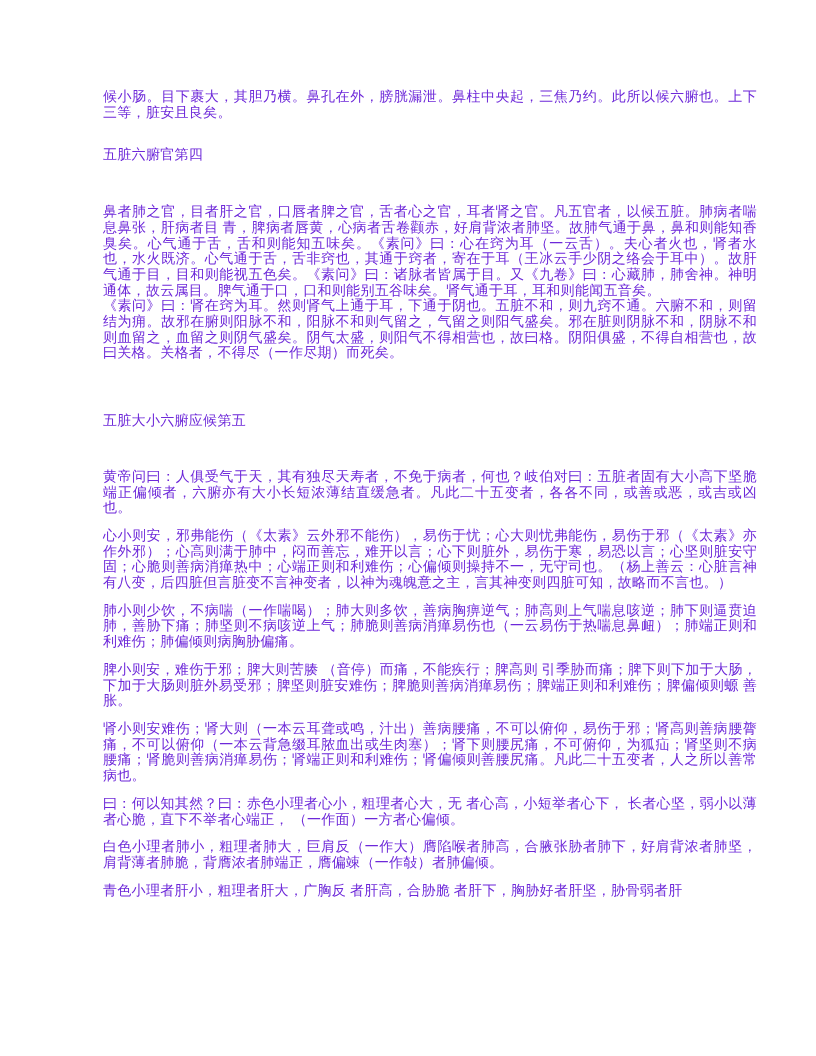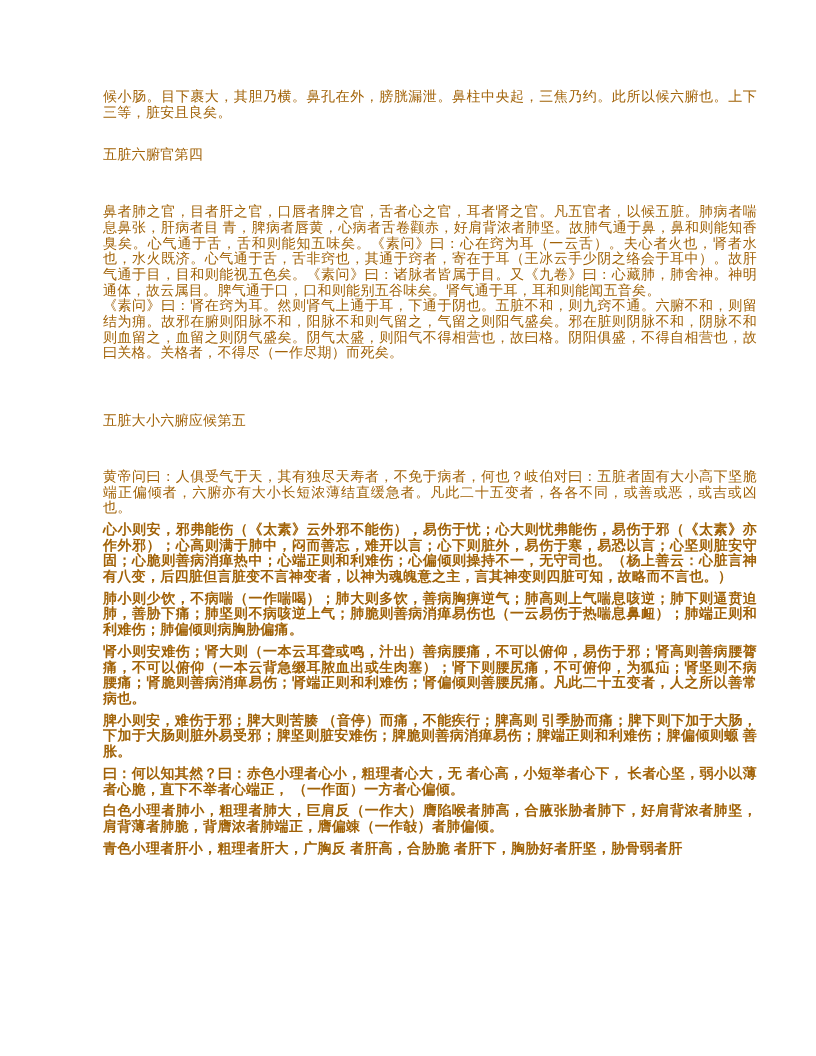--- a/index.html
+++ b/index.html
@@ -9,56 +9,55 @@
   }
   .page {
     position: relative;
     width: 816px;
     height: 1056px;
     background: #ffffff;
     box-sizing: border-box;
     padding: 89px 59px 0 103px;
     overflow: hidden;
     font-family: "Liberation Serif", "DejaVu Serif", serif;
-    color: #a16207;
+    color: #6d28d9;
   }
   .doc p {
     margin: 0;
     font-size: 14px;
     line-height: 15.7px;
     text-align: justify;
     text-align-last: left;
     word-break: break-all;
     letter-spacing: 0.3px;
   }
   .doc p.heading-4 {
     margin: 27px 0 41px 0;
     text-align: center;
   }
   .doc p.heading-5 {
     margin: 52px 0 40px 0;
     text-align: left;
   }
   .doc p.sp {
-    margin-top: 6px;
-    font-weight: bold;
+    margin-top: 12px;
   }
 </style>
 </head>
 <body>
 
 <div class="page">
   <div class="doc">
     <p>候小肠。目下裹大，其胆乃横。鼻孔在外，膀胱漏泄。鼻柱中央起，三焦乃约。此所以候六腑也。上下三等，脏安且良矣。</p>
     <p class="heading-4">五脏六腑官第四</p>
     <p>鼻者肺之官，目者肝之官，口唇者脾之官，舌者心之官，耳者肾之官。凡五官者，以候五脏。肺病者喘息鼻张，肝病者目 青，脾病者唇黄，心病者舌卷颧赤，好肩背浓者肺坚。故肺气通于鼻，鼻和则能知香臭矣。心气通于舌，舌和则能知五味矣。《素问》曰：心在窍为耳（一云舌）。夫心者火也，肾者水也，水火既济。心气通于舌，舌非窍也，其通于窍者，寄在于耳（王冰云手少阴之络会于耳中）。故肝气通于目，目和则能视五色矣。《素问》曰：诸脉者皆属于目。又《九卷》曰：心藏肺，肺舍神。神明通体，故云属目。脾气通于口，口和则能别五谷味矣。肾气通于耳，耳和则能闻五音矣。</p>
     <p>《素问》曰：肾在窍为耳。然则肾气上通于耳，下通于阴也。五脏不和，则九窍不通。六腑不和，则留结为痈。故邪在腑则阳脉不和，阳脉不和则气留之，气留之则阳气盛矣。邪在脏则阴脉不和，阴脉不和则血留之，血留之则阴气盛矣。阴气太盛，则阳气不得相营也，故曰格。阴阳俱盛，不得自相营也，故曰关格。关格者，不得尽（一作尽期）而死矣。</p>
     <p class="heading-5">五脏大小六腑应候第五</p>
     <p>黄帝问曰：人俱受气于天，其有独尽天寿者，不免于病者，何也？岐伯对曰：五脏者固有大小高下坚脆端正偏倾者，六腑亦有大小长短浓薄结直缓急者。凡此二十五变者，各各不同，或善或恶，或吉或凶也。</p>
     <p class="sp">心小则安，邪弗能伤（《太素》云外邪不能伤），易伤于忧；心大则忧弗能伤，易伤于邪（《太素》亦作外邪）；心高则满于肺中，闷而善忘，难开以言；心下则脏外，易伤于寒，易恐以言；心坚则脏安守固；心脆则善病消瘅热中；心端正则和利难伤；心偏倾则操持不一，无守司也。（杨上善云：心脏言神有八变，后四脏但言脏变不言神变者，以神为魂魄意之主，言其神变则四脏可知，故略而不言也。）</p>
     <p class="sp">肺小则少饮，不病喘（一作喘喝）；肺大则多饮，善病胸痹逆气；肺高则上气喘息咳逆；肺下则逼贲迫肺，善胁下痛；肺坚则不病咳逆上气；肺脆则善病消瘅易伤也（一云易伤于热喘息鼻衄）；肺端正则和利难伤；肺偏倾则病胸胁偏痛。</p>
+    <p class="sp">脾小则安，难伤于邪；脾大则苦腠 （音停）而痛，不能疾行；脾高则 引季胁而痛；脾下则下加于大肠，下加于大肠则脏外易受邪；脾坚则脏安难伤；脾脆则善病消瘅易伤；脾端正则和利难伤；脾偏倾则螈 善胀。</p>
     <p class="sp">肾小则安难伤；肾大则（一本云耳聋或鸣，汁出）善病腰痛，不可以俯仰，易伤于邪；肾高则善病腰膂痛，不可以俯仰（一本云背急缀耳脓血出或生肉塞）；肾下则腰尻痛，不可俯仰，为狐疝；肾坚则不病腰痛；肾脆则善病消瘅易伤；肾端正则和利难伤；肾偏倾则善腰尻痛。凡此二十五变者，人之所以善常病也。</p>
-    <p class="sp">脾小则安，难伤于邪；脾大则苦腠 （音停）而痛，不能疾行；脾高则 引季胁而痛；脾下则下加于大肠，下加于大肠则脏外易受邪；脾坚则脏安难伤；脾脆则善病消瘅易伤；脾端正则和利难伤；脾偏倾则螈 善胀。</p>
     <p class="sp">曰：何以知其然？曰：赤色小理者心小，粗理者心大，无 者心高，小短举者心下， 长者心坚，弱小以薄者心脆，直下不举者心端正， （一作面）一方者心偏倾。</p>
     <p class="sp">白色小理者肺小，粗理者肺大，巨肩反（一作大）膺陷喉者肺高，合腋张胁者肺下，好肩背浓者肺坚，肩背薄者肺脆，背膺浓者肺端正，膺偏竦（一作敧）者肺偏倾。</p>
     <p class="sp">青色小理者肝小，粗理者肝大，广胸反 者肝高，合胁脆 者肝下，胸胁好者肝坚，胁骨弱者肝</p>
   </div>
 </div>
 
 </body></html>

